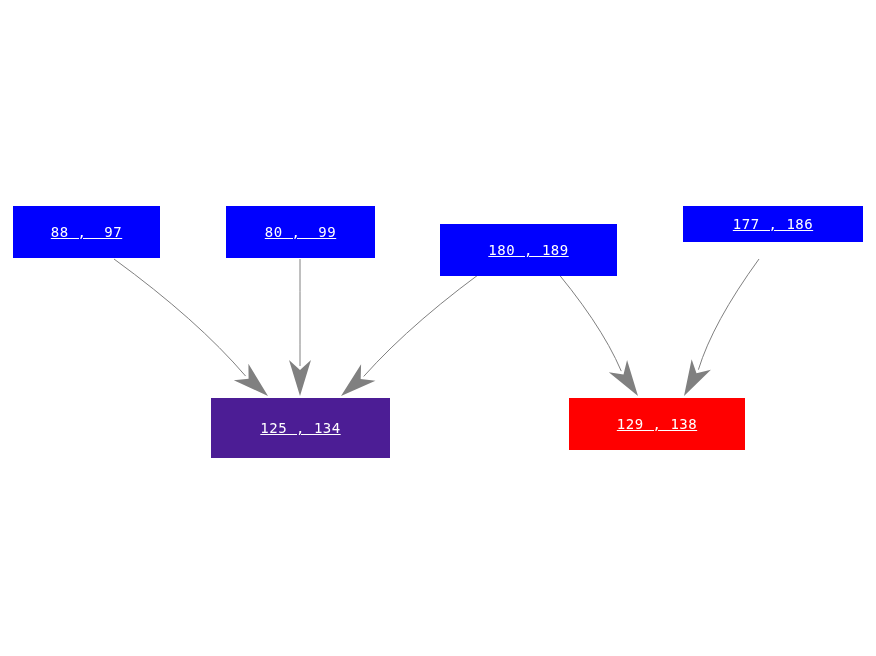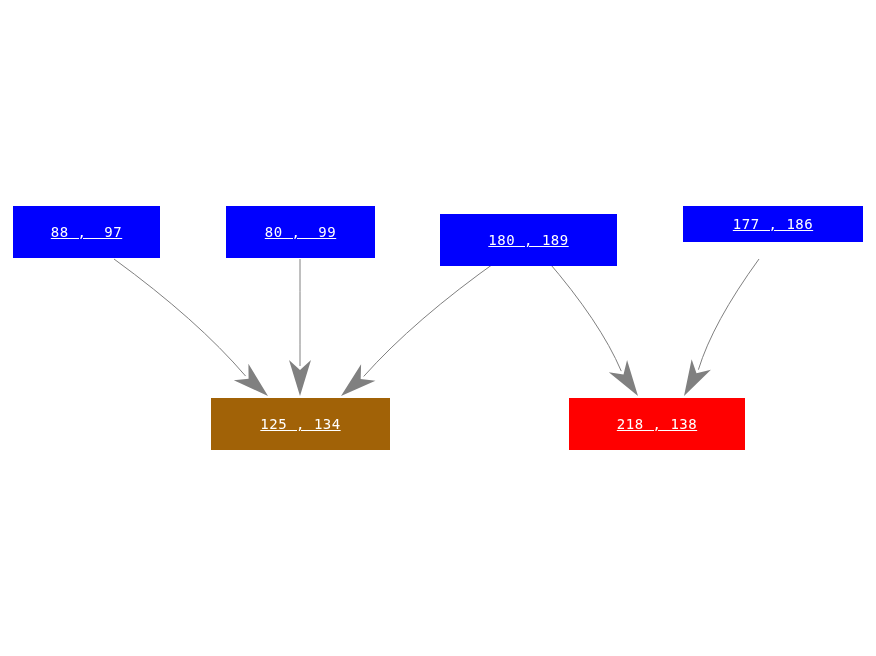--- a/index.html
+++ b/index.html
@@ -67,27 +67,27 @@
       <path d="M 759 259 Q 712.7283951822866 322.69802655964594 698.4059203210622 369.68518554685966" stroke="#808080" stroke-width="1" fill="none"></path>
       <polygon points="684,396 691.6383390857899,359.14005187184205 696.4851309449206,373.193827473945 710.9358696847595,369.70439344062106" fill="#808080"></polygon>
     </svg>
 
   <div class="node" style="left: 13px; top: 206px; width: 147px; height: 52px; background: rgb(0, 0, 255); color: rgb(255, 255, 255);">
     <span class="node-label">88 ,  97</span>
   </div>
   <div class="node" style="left: 226px; top: 206px; width: 149px; height: 52px; background: rgb(0, 0, 255); color: rgb(255, 255, 255);">
     <span class="node-label">80 ,  99</span>
   </div>
-  <div class="node" style="left: 440px; top: 214px; width: 177px; height: 52px; background: rgb(0, 0, 255); color: rgb(255, 255, 255);">
+  <div class="node" style="left: 440px; top: 224px; width: 177px; height: 52px; background: rgb(0, 0, 255); color: rgb(255, 255, 255);">
     <span class="node-label">180 , 189</span>
   </div>
   <div class="node" style="left: 683px; top: 206px; width: 180px; height: 36px; background: rgb(0, 0, 255); color: rgb(255, 255, 255);">
     <span class="node-label">177 , 186</span>
   </div>
 
-  <div class="node" style="left: 211px; top: 398px; width: 179px; height: 52px; background: #a16207; color: rgb(255, 255, 255);">
+  <div class="node" style="left: 211px; top: 398px; width: 179px; height: 60px; background: #4c1d95; color: rgb(255, 255, 255);">
     <span class="node-label">125 , 134</span>
   </div>
   <div class="node" style="left: 569px; top: 398px; width: 176px; height: 52px; background: rgb(255, 0, 0); color: rgb(255, 255, 255);">
-    <span class="node-label">218 , 138</span>
+    <span class="node-label">129 , 138</span>
   </div>
 
 </div>
 
 </body></html>

